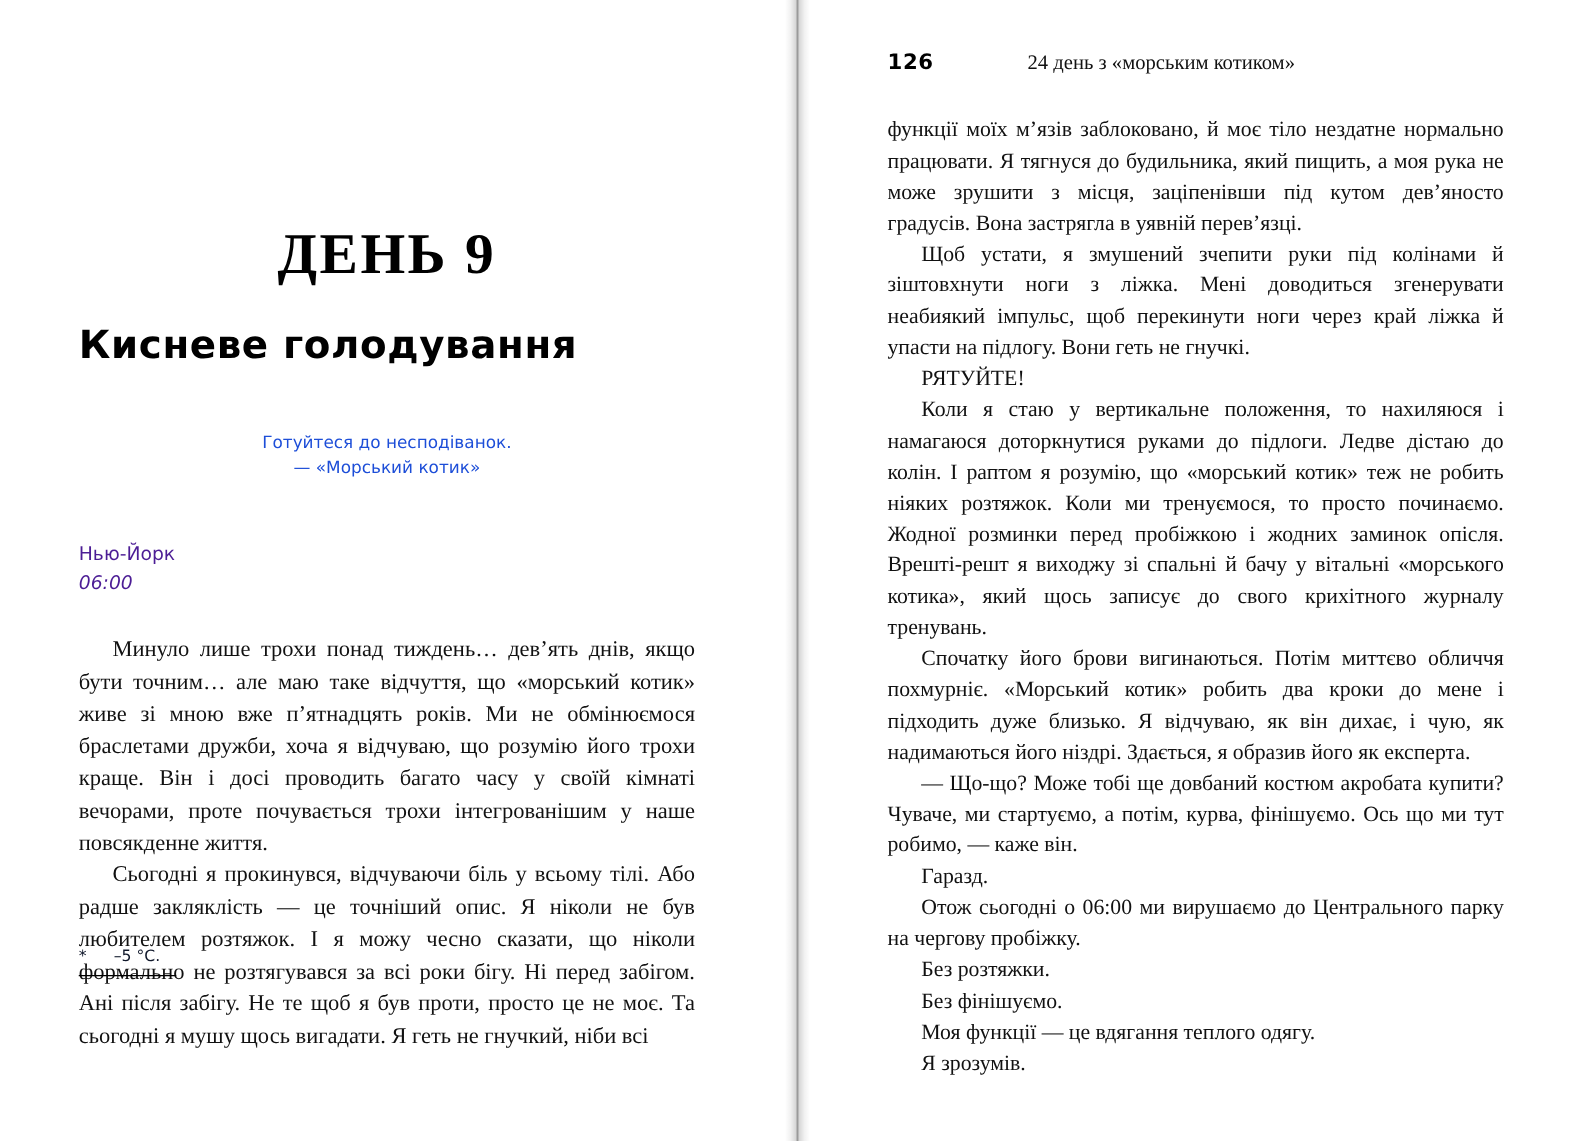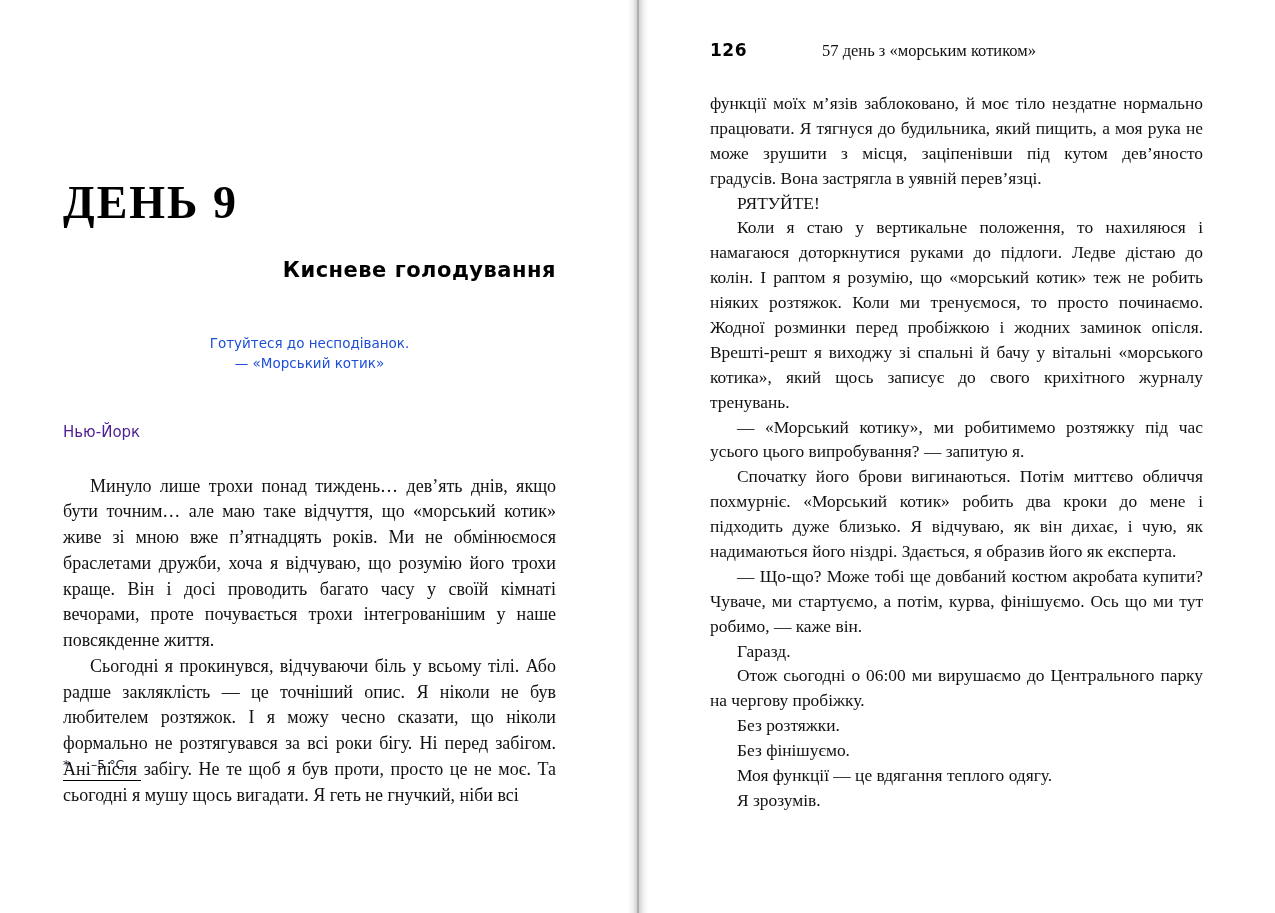--- a/index.html
+++ b/index.html
@@ -59,29 +59,30 @@
     position: absolute;
     left: 63px;
     top: 0;
     width: 493px;
   }
   .day-title {
     font-family: "Liberation Serif", serif;
     font-weight: bold;
     font-size: 46px;
     letter-spacing: 2px;
+    text-align: center;
     margin-top: 180px;
     line-height: 1;
     color: #000;
   }
   .chapter-title {
     font-family: "DejaVu Sans", sans-serif;
     font-weight: bold;
-    font-size: 21px;
-    text-align: right;
+    font-size: 31px;
+    text-align: left;
     margin-top: 33px;
     line-height: 1.1;
     letter-spacing: 0.5px;
     color: #000;
   }
   .epigraph {
     font-family: "DejaVu Sans", sans-serif;
     font-size: 13.5px;
     text-align: center;
     margin-top: 52px;
@@ -187,20 +188,21 @@
 
       <h2 class="chapter-title">Кисневе голодування</h2>
 
       <div class="epigraph">
         <span>Готуйтеся до несподіванок.</span>
         <span class="src">— «Морський котик»</span>
       </div>
 
       <div class="meta">
         <div>Нью-Йорк</div>
+        <div class="italic">06:00</div>
       </div>
 
       <div class="body-text body-left">
         <p>Минуло лише трохи понад тиждень… дев’ять днів, якщо бути точним… але маю таке відчуття, що «морський котик» живе зі мною вже п’ятнадцять років. Ми не обмінюємося браслетами дружби, хоча я відчуваю, що розумію його трохи краще. Він і досі проводить багато часу у своїй кімнаті вечорами, проте почувається трохи інтегрованішим у наше повсякденне життя.</p>
         <p>Сьогодні я прокинувся, відчуваючи біль у всьому тілі. Або радше закляклість — це точніший опис. Я ніколи не був любителем розтяжок. І я можу чесно сказати, що ніколи формально не розтягувався за всі роки бігу. Ні перед забігом. Ані після забігу. Не те щоб я був проти, просто це не моє. Та сьогодні я мушу щось вигадати. Я геть не гнучкий, ніби всі</p>
       </div>
     </div>
 
     <div class="footnote-rule"></div>
     <div class="footnote">
@@ -208,28 +210,28 @@
     </div>
   </div>
 
   <div class="gutter"></div>
 
   <div class="page page-right">
     <div class="right-content">
 
       <div class="running-head">
         <span class="folio">126</span>
-        <span class="running-title">57 день з «морським котиком»</span>
+        <span class="running-title">24 день з «морським котиком»</span>
       </div>
 
       <div class="body-right">
         <p class="noindent">функції моїх м’язів заблоковано, й моє тіло нездатне нормально працювати. Я тягнуся до будильника, який пищить, а моя рука не може зрушити з місця, заціпенівши під кутом дев’яносто градусів. Вона застрягла в уявній перев’язці.</p>
+        <p>Щоб устати, я змушений зчепити руки під колінами й зіштовхнути ноги з ліжка. Мені доводиться згенерувати неабиякий імпульс, щоб перекинути ноги через край ліжка й упасти на підлогу. Вони геть не гнучкі.</p>
         <p>РЯТУЙТЕ!</p>
         <p>Коли я стаю у вертикальне положення, то нахиляюся і намагаюся доторкнутися руками до підлоги. Ледве дістаю до колін. І раптом я розумію, що «морський котик» теж не робить ніяких розтяжок. Коли ми тренуємося, то просто починаємо. Жодної розминки перед пробіжкою і жодних заминок опісля. Врешті-решт я виходжу зі спальні й бачу у вітальні «морського котика», який щось записує до свого крихітного журналу тренувань.</p>
-        <p>— «Морський котику», ми робитимемо розтяжку під час усього цього випробування? — запитую я.</p>
         <p>Спочатку його брови вигинаються. Потім миттєво обличчя похмурніє. «Морський котик» робить два кроки до мене і підходить дуже близько. Я відчуваю, як він дихає, і чую, як надимаються його ніздрі. Здається, я образив його як експерта.</p>
         <p>— Що-що? Може тобі ще довбаний костюм акробата купити? Чуваче, ми стартуємо, а потім, курва, фінішуємо. Ось що ми тут робимо, — каже він.</p>
         <p>Гаразд.</p>
         <p>Отож сьогодні о 06:00 ми вирушаємо до Центрального парку на чергову пробіжку.</p>
         <p>Без розтяжки.</p>
         <p>Без фінішуємо.</p>
         <p>Моя функції — це вдягання теплого одягу.</p>
         <p>Я зрозумів.</p>
       </div>
     </div>

